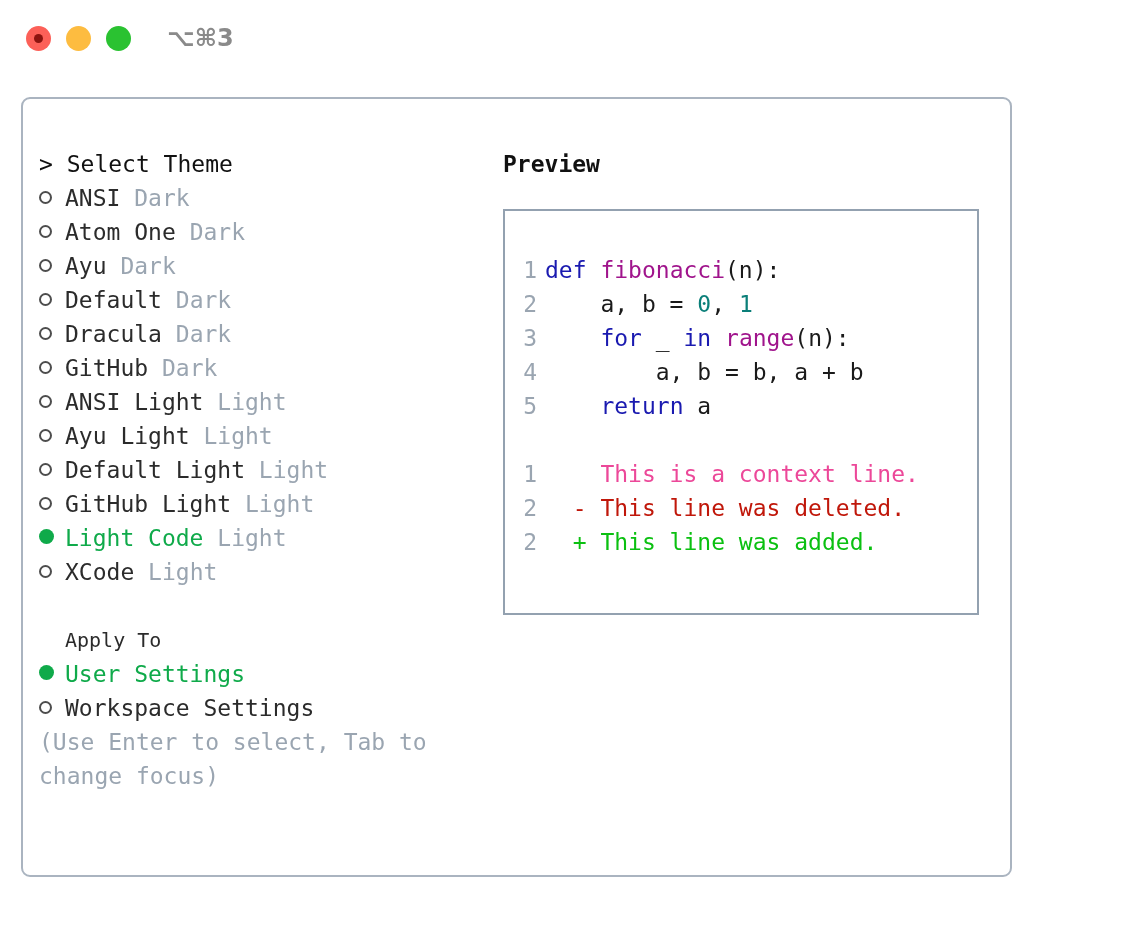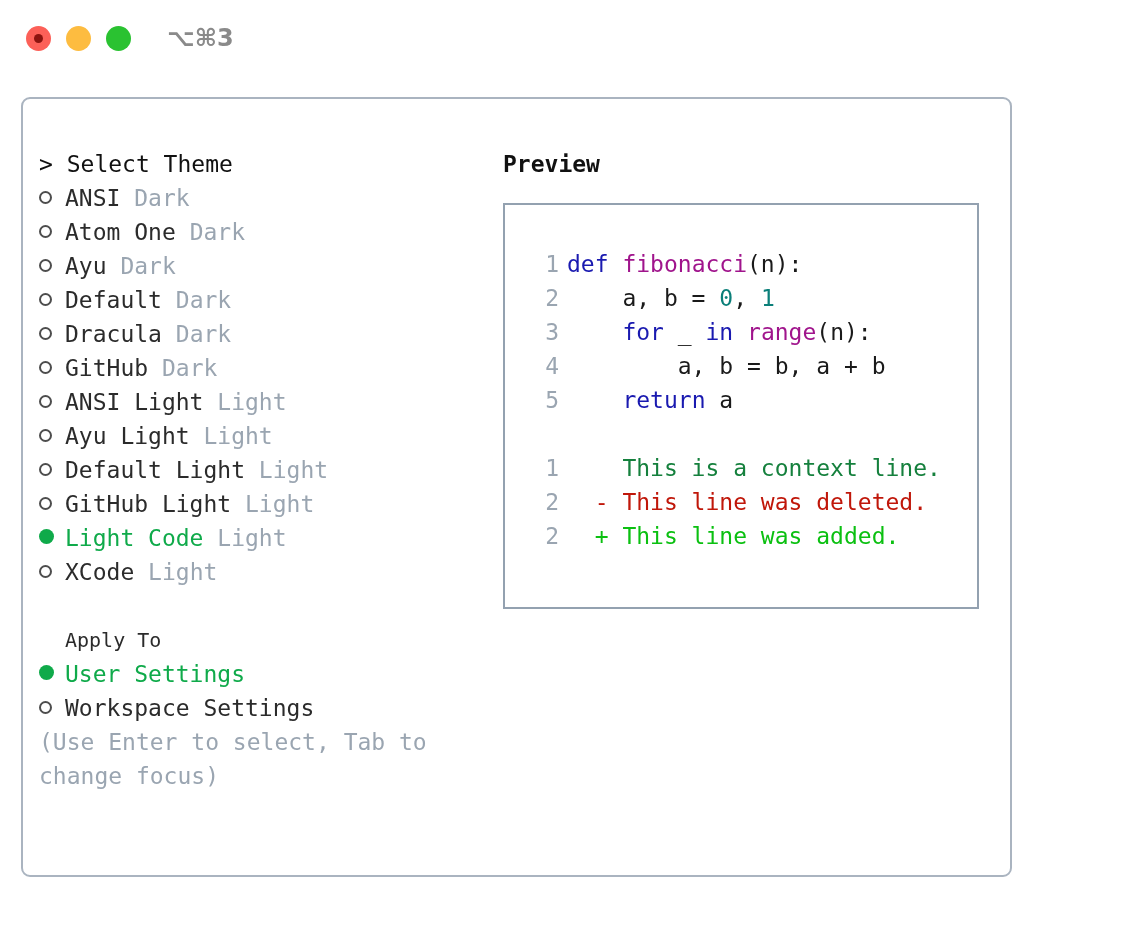--- a/index.html
+++ b/index.html
@@ -152,48 +152,48 @@
     left: 480px;
     top: 48px;
     width: 490px;
   }
   .preview-title {
     font-size: 23px;
     font-weight: bold;
     color: #111111;
     height: 34px;
     line-height: 34px;
-    margin-bottom: 22px;
+    margin-bottom: 28px;
   }
   .preview-box {
     width: 476px;
     height: 406px;
     border: 2px solid #93a1b0;
     box-sizing: border-box;
     background: #ffffff;
     padding: 42px 0 0 0;
   }
   .code-line {
     font-size: 23px;
     line-height: 34px;
     white-space: pre;
-    padding-left: 28px;
+    padding-left: 6px;
   }
   .gutter {
     display: inline-block;
     width: 26px;
     text-align: right;
     color: #9aa5b1;
     margin-right: 8px;
   }
   .tok-kw   { color: #1a1ab0; }
   .tok-fn   { color: #a0148c; }
   .tok-num  { color: #0b7f79; }
   .tok-pl   { color: #1a1a1a; }
-  .tok-ctx  { color: #15803d; }
+  .tok-ctx  { color: #ec4899; }
   .tok-del  { color: #c0170a; }
   .tok-add  { color: #0bc011; }
   .code-gap { height: 34px; }
 </style>
 </head>
 <body>
 
 <div class="titlebar">
   <div class="traffic">
     <span class="light red"></span>

